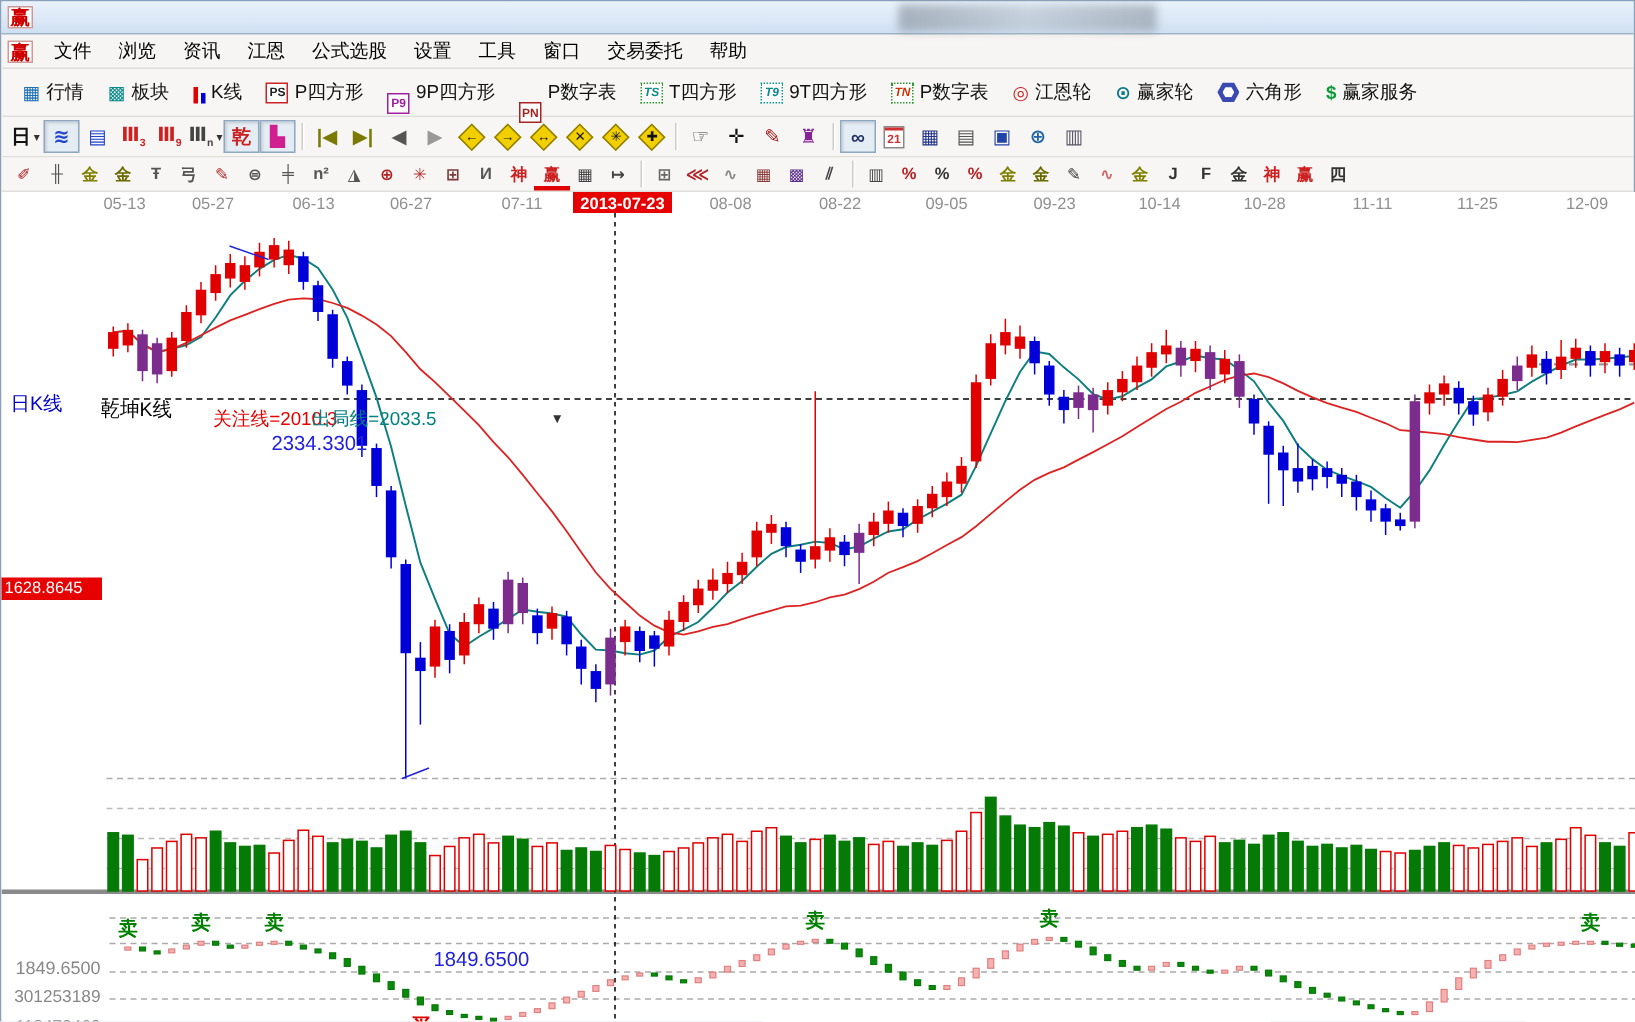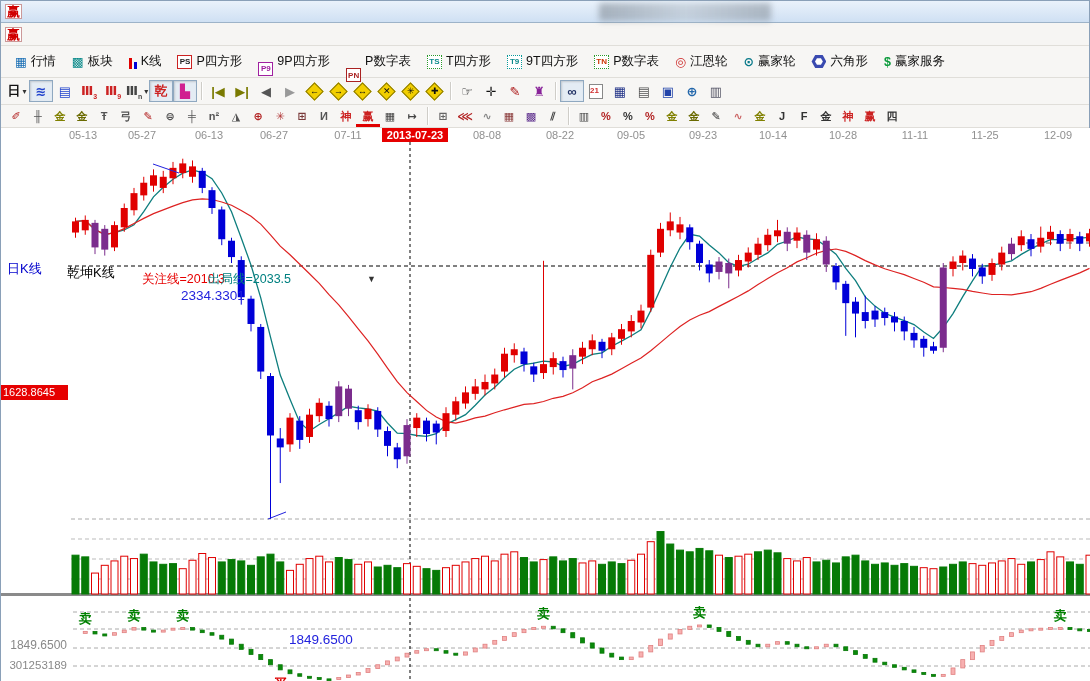--- a/index.html
+++ b/index.html
@@ -40,31 +40,31 @@
     box-shadow:inset 1px 1px 2px rgba(0,0,0,.15); }
   .mini { width:22px; height:19px; font-size:12px; }
   .mini.sel::after { content:""; position:absolute; left:-2px; right:-2px; bottom:-2px;
     height:3px; background:#e00000; }
   .vsep { width:1px; height:18px; background:#cfcdc8; margin:0 4px;
     box-shadow:1px 0 0 #fff; display:inline-block; }
 
   .boxicon { display:inline-flex; width:15px; height:14px; border:1.5px solid;
     align-items:center; justify-content:center; font-size:8px; font-weight:bold;
     background:#fff; }
-  .boxicon.dashed { border-style:dotted; }
+  .boxicon.dashed { border-style:dotted;font-style:italic; }
   .dia { width:13px; height:13px; transform:rotate(45deg); background:#f2cf00;
     border:1px solid #8a7a00; display:inline-flex; align-items:center; justify-content:center; }
   .dia > span { transform:rotate(-45deg); font-size:9px; color:#111; line-height:1; }
   .kicon { display:inline-flex; gap:2px; align-items:flex-end; height:14px; }
   .kicon i { width:3px; display:block; }
   .hexo { width:15px; height:14px; background:#3a4ab0; clip-path:polygon(25% 3%,75% 3%,99% 50%,75% 97%,25% 97%,1% 50%);
     display:inline-flex; align-items:center; justify-content:center; }
   .hexo > span { width:8px; height:7px; background:#fff; clip-path:polygon(25% 3%,75% 3%,99% 50%,75% 97%,25% 97%,1% 50%); }
   .cal21 { width:14px; height:15px; border:1px solid #888; background:#fff; display:inline-flex;
-    flex-direction:row; }
+    flex-direction:column; }
   .cal21 b { height:3px; background:#d03030; display:block; }
   .cal21 span { color:#d03030; font-size:8px; font-weight:bold; text-align:center; line-height:11px; }
   .dd { font-size:8px; color:#333; margin-left:2px; }
 
   
   #chart { position:absolute; left:0; top:127px; width:1090px; height:554px; background:#fff; }
   #chart svg { position:absolute; left:0; top:0; }
   .ovl { position:absolute; white-space:nowrap; pointer-events:none; }
   .axis-r { width:62px; text-align:right; }
 </style>
@@ -73,20 +73,21 @@
 
 <div id="app">
 
   <div id="titlebar">
     <span class="logo">赢</span>
     <span id="title-blur"></span>
   </div>
 
   <div id="menubar">
     <span class="logo">赢</span>
+    <span id="menu-items"><span class="menu-item">文件</span><span class="menu-item">浏览</span><span class="menu-item">资讯</span><span class="menu-item">江恩</span><span class="menu-item">公式选股</span><span class="menu-item">设置</span><span class="menu-item">工具</span><span class="menu-item">窗口</span><span class="menu-item">交易委托</span><span class="menu-item">帮助</span></span>
   </div>
 
   <div id="toolbar-market" class="toolbar">
       <button class="tb-btn">
         <span style="color: rgb(26, 111, 181); font-weight: bold;">▦</span>
         <span>行情</span>
       </button>
       <button class="tb-btn">
         <span style="color: rgb(10, 138, 138); font-weight: bold;">▩</span>
         <span>板块</span>

